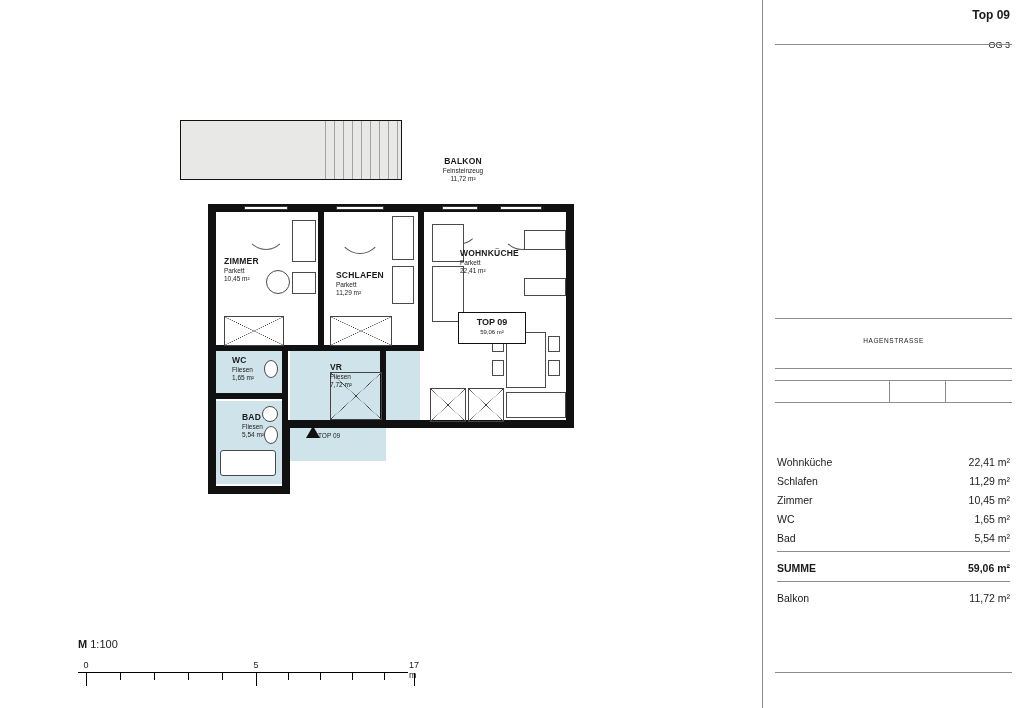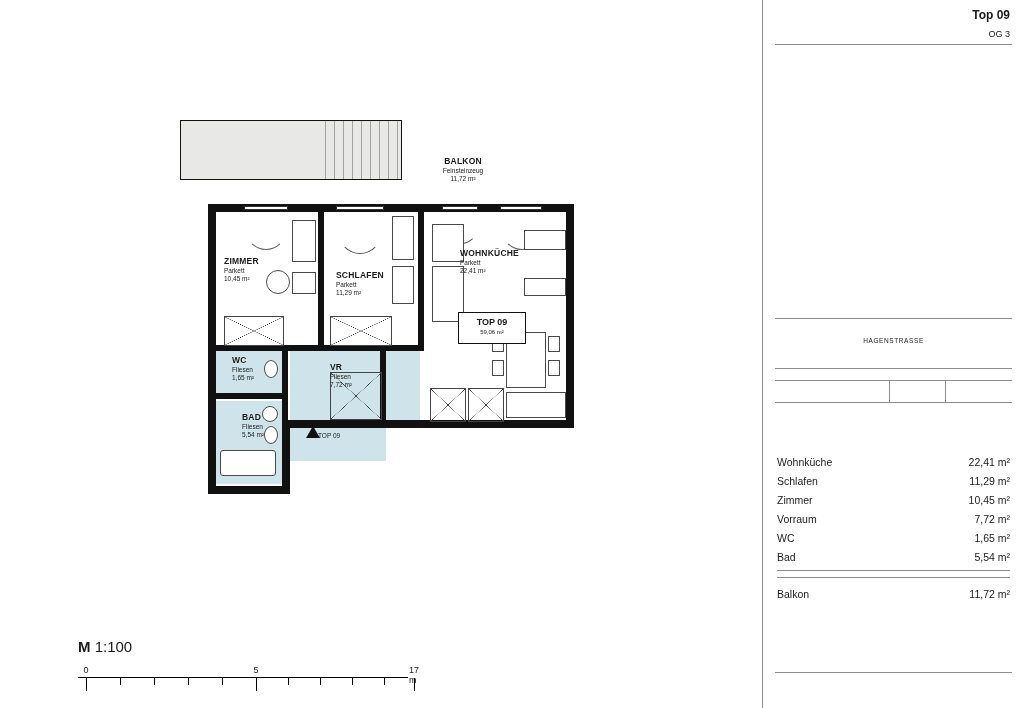--- a/index.html
+++ b/index.html
@@ -27,33 +27,33 @@
   #right-panel {
     position: absolute;
     left: 762px; top: 0; width: 262px; height: 708px;
     border-left: 1px solid #8c8c8c;
     box-sizing: border-box;
   }
   .panel-rule { position: absolute; left: 12px; right: 12px; height: 1px; background: #8c8c8c; }
 
   #top-title { position: absolute; right: 14px; top: 8px; text-align: right; }
   #top-title .t1 { font-size: 12px; font-weight: bold; }
-  #top-title .t2 { font-size: 9px; margin-top: 7px; }
+  #top-title .t2 { font-size: 9px; margin-top: 18px; }
 
   
   #area-table { position: absolute; left: 14px; right: 14px; top: 452px; font-size: 10.5px; }
   #area-table .row { display: flex; justify-content: space-between; padding: 3.5px 0; }
   #area-table .row .name { }
   #area-table .row .val { text-align: right; }
   #area-table .sum { font-weight: bold; }
   #area-table .sep { height: 1px; background: #8c8c8c; margin: 4px 0 6px 0; }
 
   
   #scalebar { position: absolute; left: 78px; top: 638px; }
-  #scalebar .m { font-size: 15px; font-weight: bold; }
+  #scalebar .m { font-size: 11px; font-weight: bold; }
   #scalebar .m span.small { font-weight: normal; }
   #scalebar .nums { position: relative; width: 330px; height: 12px; margin-top: 10px; font-size: 9px; }
   #scalebar .nums span { position: absolute; transform: translateX(-50%); }
   #scalebar .ticks { position: relative; width: 330px; height: 16px; border-top: 1px solid #000; }
   #scalebar .ticks i { position: absolute; top: 0; width: 1px; height: 7px; background: #000; }
   #scalebar .ticks i.major { height: 13px; }
 
   
   #floorplan { position: absolute; left: 180px; top: 120px; width: 430px; height: 400px; }
 
@@ -246,34 +246,34 @@
     </div>
     <div class="row">
       <span class="name">Schlafen</span>
       <span class="val">11,29 m²</span>
     </div>
     <div class="row">
       <span class="name">Zimmer</span>
       <span class="val">10,45 m²</span>
     </div>
     <div class="row">
-      <span class="name">Vorraum</span>
-      <span class="val">7,72 m²</span>
-    </div>
-    <div class="row">
       <span class="name">WC</span>
       <span class="val">1,65 m²</span>
     </div>
     <div class="row">
       <span class="name">Bad</span>
       <span class="val">5,54 m²</span>
     </div>
 
     <div class="sep"></div>
 
+    <div class="row sum">
+      <span class="name">SUMME</span>
+      <span class="val">59,06 m²</span>
+    </div>
 
     <div class="sep"></div>
 
     <div class="row">
       <span class="name">Balkon</span>
       <span class="val">11,72 m²</span>
     </div>
   </div>
 
   <div class="panel-rule" style="top:672px;"></div>

